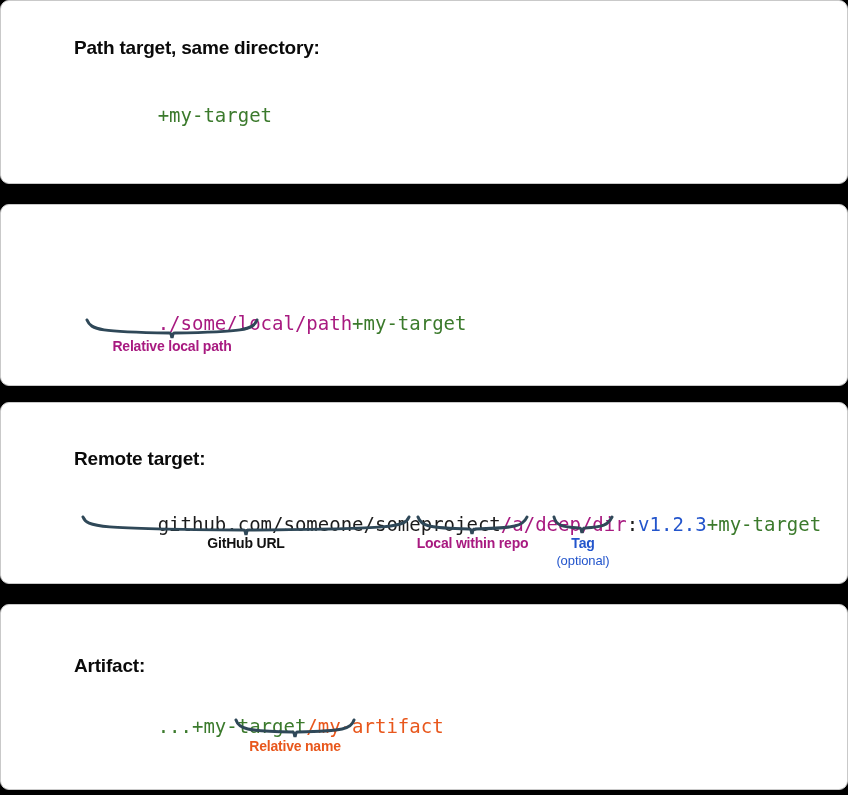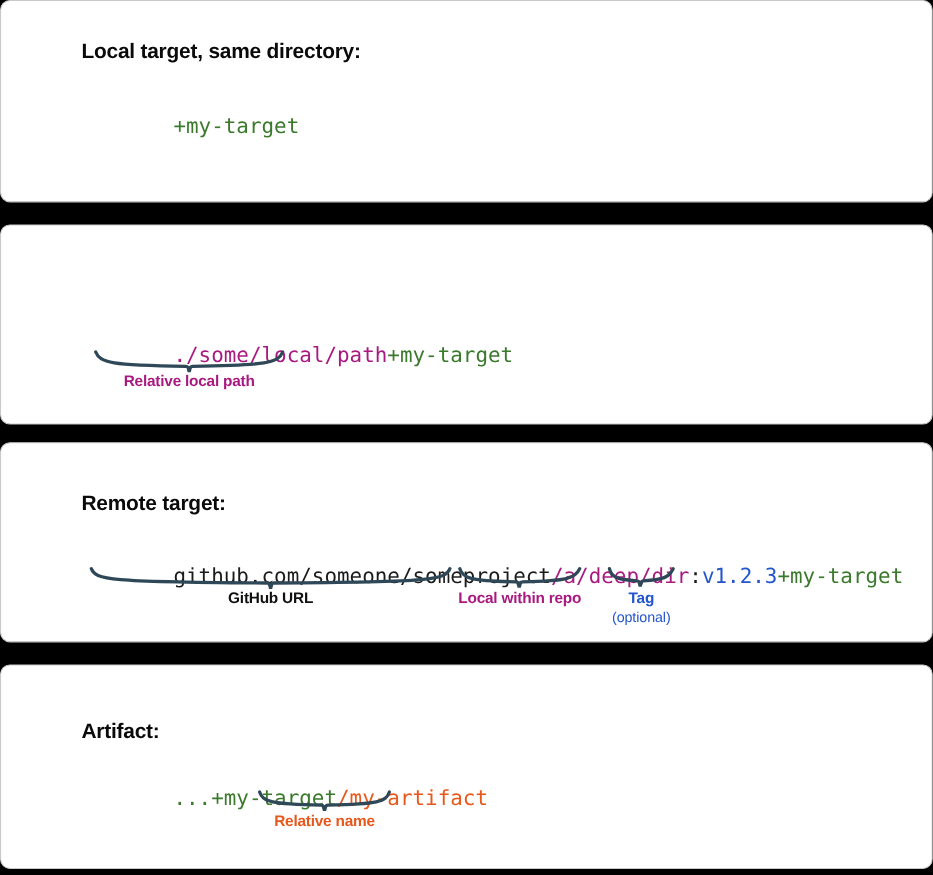--- a/index.html
+++ b/index.html
@@ -98,21 +98,21 @@
   .lbl-black   { color: #111111; }
   .lbl-blue    { color: #2355cc; }
   .lbl-orange  { color: #e8571c; }
 </style>
 </head>
 <body>
 
 <div class="deck">
 
   <div class="card card-1">
-    <div class="heading">Local target, same directory:</div>
+    <div class="heading">Path target, same directory:</div>
     <div class="codeline">
       <span class="tok-green">+my-target</span>
     </div>
   </div>
 
   <div class="card card-2">
     <div class="codeline">
       <span class="tok-magenta">./some/local/path</span><span class="tok-green">+my-target</span>
     </div>
 

